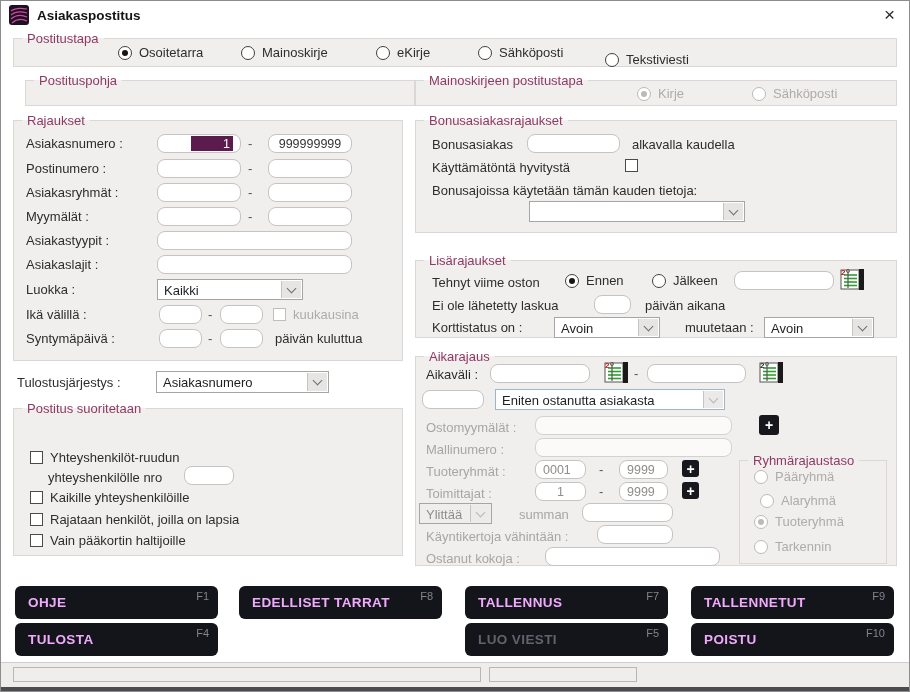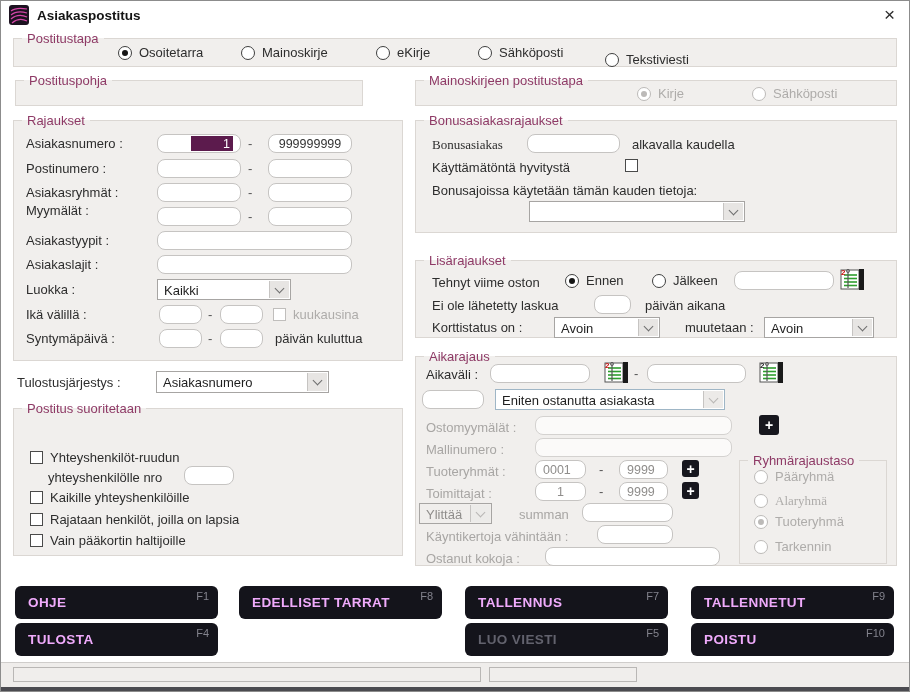--- a/index.html
+++ b/index.html
@@ -97,21 +97,21 @@
     <span class="opt" style="left:464px;top:6px;">
         <span class="rd"></span>
         <span>Sähköposti</span>
       </span>
     <span class="opt" style="left:591px;top:13px;">
         <span class="rd"></span>
         <span>Tekstiviesti</span>
       </span>
   </div>
 
-  <div class="grp" style="left:14px;top:79px;width:348px;height:26px;">
+  <div class="grp" style="left:24px;top:79px;width:390px;height:26px;">
     <span class="cap">Postituspohja</span>
   </div>
 
   <div class="grp" style="left:414px;top:79px;width:482px;height:26px;">
     <span class="cap">Mainoskirjeen postitustapa</span>
     <span class="opt dis" style="left:221px;top:5px;">
         <span class="rd on"></span>
         <span>Kirje</span>
       </span>
     <span class="opt dis" style="left:336px;top:5px;">
@@ -133,33 +133,33 @@
     <span class="lb" style="left:12px;top:40px;">Postinumero :</span>
     <input class="tb" style="left: 143px; top: 38px; width: 84px;">
     <span class="dash" style="left:234px;top:40px;">-</span>
     <input class="tb" style="left: 254px; top: 38px; width: 84px;">
 
     <span class="lb" style="left:12px;top:64px;">Asiakasryhmät :</span>
     <input class="tb" style="left: 143px; top: 62px; width: 84px;">
     <span class="dash" style="left:234px;top:64px;">-</span>
     <input class="tb" style="left: 254px; top: 62px; width: 84px;">
 
-    <span class="lb" style="left:12px;top:82px;text-align:center;">Myymälät :</span>
+    <span class="lb" style="left:12px;top:88px;text-align:center;">Myymälät :</span>
     <input class="tb" style="left: 143px; top: 86px; width: 84px;">
     <span class="dash" style="left:234px;top:88px;">-</span>
     <input class="tb" style="left: 254px; top: 86px; width: 84px;">
 
     <span class="lb" style="left:12px;top:112px;">Asiakastyypit :</span>
     <input class="tb" style="left: 143px; top: 110px; width: 195px;">
 
     <span class="lb" style="left:12px;top:136px;">Asiakaslajit :</span>
     <input class="tb" style="left: 143px; top: 134px; width: 195px;">
 
     <span class="lb" style="left:12px;top:161px;">Luokka :</span>
-    <div class="cb" style="left:143px;top:158px;width:134px;">
+    <div class="cb" style="left:143px;top:158px;width:146px;">
       <span class="cbt">Kaikki</span>
       <span class="cbb">
           <i class="chev"></i>
         </span>
     </div>
 
     <span class="lb" style="left:12px;top:186px;">Ikä välillä :</span>
     <input class="tb" style="left: 145px; top: 184px; width: 43px;">
     <span class="dash" style="left:194px;top:186px;">-</span>
     <input class="tb" style="left: 206px; top: 184px; width: 43px;">
@@ -200,21 +200,21 @@
         <span>Rajataan henkilöt, joilla on lapsia</span>
       </span>
     <span class="opt" style="left:16px;top:124px;">
         <span class="ck"></span>
         <span>Vain pääkortin haltijoille</span>
       </span>
   </div>
 
   <div class="grp" style="left:414px;top:119px;width:482px;height:113px;">
     <span class="cap">Bonusasiakasrajaukset</span>
-    <span class="lb" style="left:16px;top:16px;font-family:Liberation Serif, serif;">Bonusasiakas</span>
+    <span class="lb" style="left:16px;top:16px;">Bonusasiakas</span>
     <input class="tb" style="left: 111px; top: 13px; width: 93px;">
     <span class="lb" style="left:216px;top:16px;">alkavalla kaudella</span>
     <span class="lb" style="left:16px;top:39px;">Käyttämätöntä hyvitystä</span>
     <span class="opt" style="left:209px;top:38px;">
         <span class="ck"></span>
       </span>
     <span class="lb" style="left:16px;top:62px;">Bonusajoissa käytetään tämän kauden tietoja:</span>
     <div class="cb" style="left:113px;top:80px;width:216px;">
       <span class="cbt"></span>
       <span class="cbb">
@@ -348,21 +348,21 @@
     <span class="lb dis" style="left:10px;top:194px;">Ostanut kokoja :</span>
     <input class="tb" style="left: 129px; top: 190px; width: 175px;">
   </div>
 
   <div class="grp" style="left:738px;top:459px;width:148px;height:104px;">
     <span class="cap inner">Ryhmärajaustaso</span>
     <span class="opt dis" style="left:14px;top:8px;">
         <span class="rd"></span>
         <span>Pääryhmä</span>
       </span>
-    <span class="opt dis" style="left:14px;top:32px;font-family:Liberation Serif, serif;">
+    <span class="opt dis" style="left:20px;top:32px;">
         <span class="rd"></span>
         <span>Alaryhmä</span>
       </span>
     <span class="opt dis" style="left:14px;top:53px;">
         <span class="rd on"></span>
         <span>Tuoteryhmä</span>
       </span>
     <span class="opt dis" style="left:14px;top:78px;">
         <span class="rd"></span>
         <span>Tarkennin</span>

